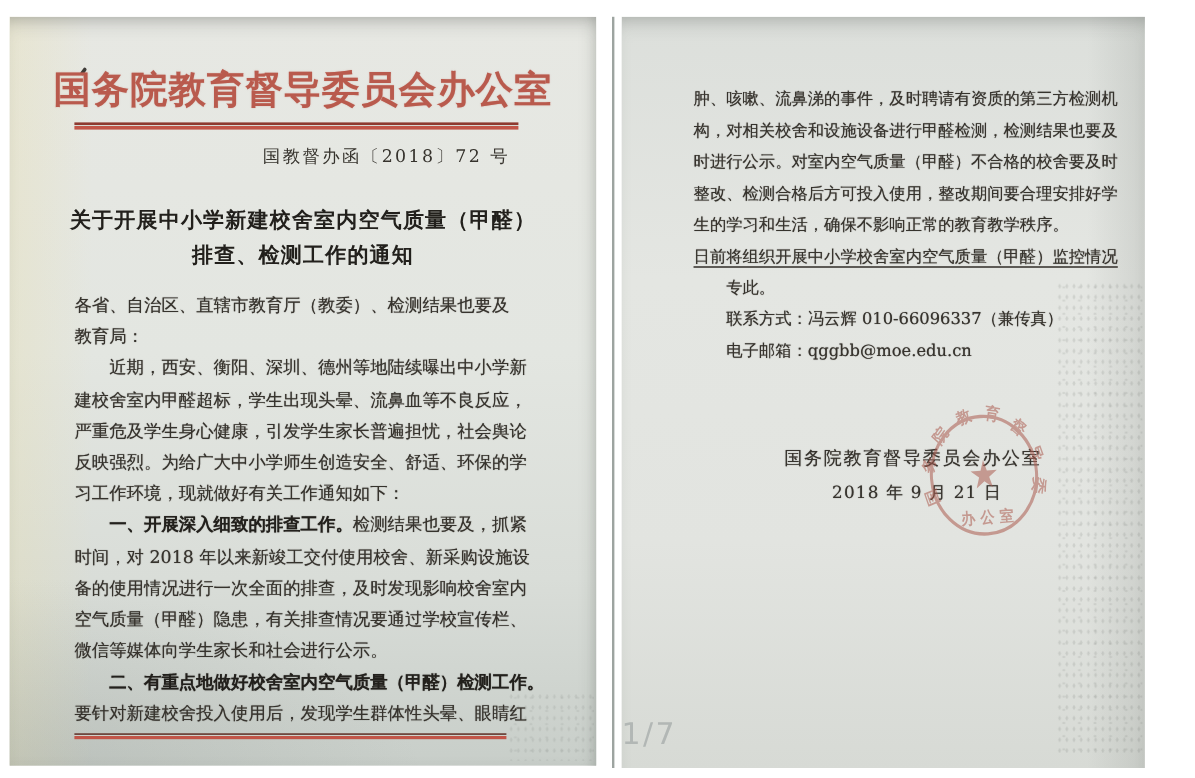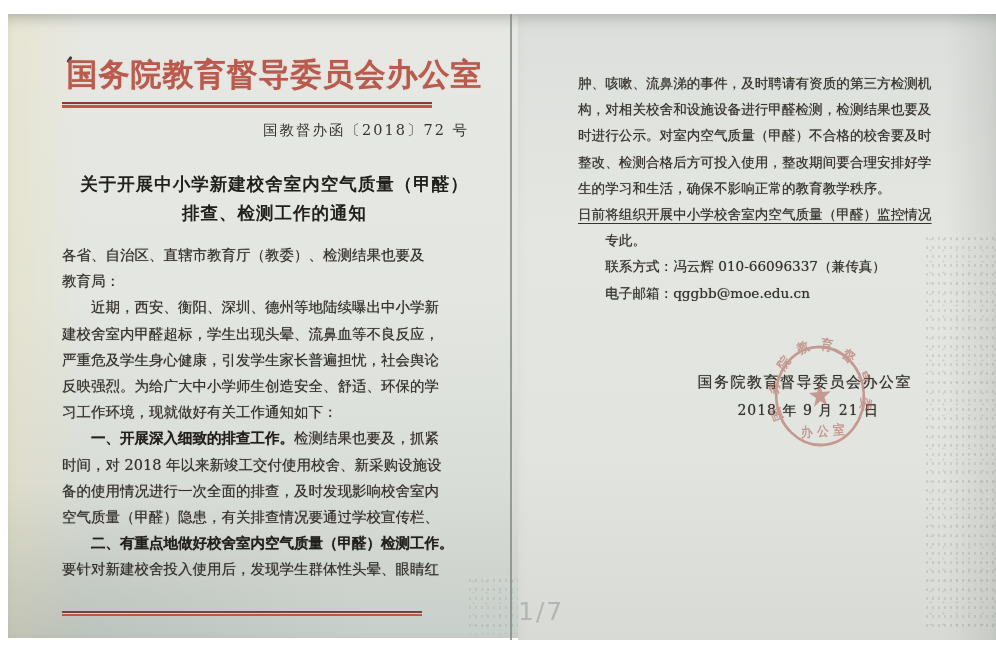--- a/index.html
+++ b/index.html
@@ -1,20 +1,20 @@
 <!DOCTYPE html>
 <html style="--header-red: #b95a4d; --rule-dark: #8e3a30; --rule-red: #c25548; --text: #36332d; --heading: #22201c; --seal-red: #ac5c50; --page-num-gray: #b2b7b5;"><head>
 <meta charset="utf-8">
 <style>
   html,body{margin:0;padding:0;background:#ffffff;}
   .stage{
     position:relative;width:996px;height:648px;background:#ffffff;overflow:hidden;
     font-family:"DejaVu Serif","Liberation Serif",serif;
   }
-  .page{position:absolute;top:14px;padding-left:44px;}
+  .page{position:absolute;top:14px;}
   .page1{
     left:8px;width:489px;height:624px;
     background:
       radial-gradient(130% 55% at 0% 105%, rgba(148,154,147,.30), rgba(148,154,147,0) 55%),
       linear-gradient(to right, rgba(232,222,172,.32), rgba(232,222,172,0) 14%),
       linear-gradient(to bottom, #e7e8e3 0%, #e3e6e1 45%, #d9ddd8 75%, #c8cec9 100%);
     box-shadow: inset 0 12px 16px -10px rgba(70,75,70,.38), inset -8px 0 14px -9px rgba(70,75,70,.35);
   }
   .page2{
     left:518px;width:436px;height:626px;
@@ -105,20 +105,21 @@
         <div class="line"><span class="seg">教育局：</span></div>
         <div class="line"><span class="seg">　　近期，西安、衡阳、深圳、德州等地陆续曝出中小学新</span></div>
         <div class="line"><span class="seg">建校舍室内甲醛超标，学生出现头晕、流鼻血等不良反应，</span></div>
         <div class="line"><span class="seg">严重危及学生身心健康，引发学生家长普遍担忧，社会舆论</span></div>
         <div class="line"><span class="seg">反映强烈。为给广大中小学师生创造安全、舒适、环保的学</span></div>
         <div class="line"><span class="seg">习工作环境，现就做好有关工作通知如下：</span></div>
         <div class="line"><span class="seg">　　</span><span class="seg seg-b">一、开展深入细致的排查工作。</span><span class="seg">检测结果也要及，抓紧</span></div>
         <div class="line"><span class="seg">时间，对 2018 年以来新竣工交付使用校舍、新采购设施设</span></div>
         <div class="line"><span class="seg">备的使用情况进行一次全面的排查，及时发现影响校舍室内</span></div>
         <div class="line"><span class="seg">空气质量（甲醛）隐患，有关排查情况要通过学校宣传栏、</span></div>
+        <div class="line"><span class="seg">微信等媒体向学生家长和社会进行公示。</span></div>
         <div class="line"><span class="seg">　　</span><span class="seg seg-b">二、有重点地做好校舍室内空气质量（甲醛）检测工作。</span></div>
         <div class="line"><span class="seg">要针对新建校舍投入使用后，发现学生群体性头晕、眼睛红</span></div>
       </div>
     <div class="footer-rule"></div>
     <div class="noise noise-b"></div>
   </div>
 
   <div class="page-divider"></div>
 
   <div class="page page2">

